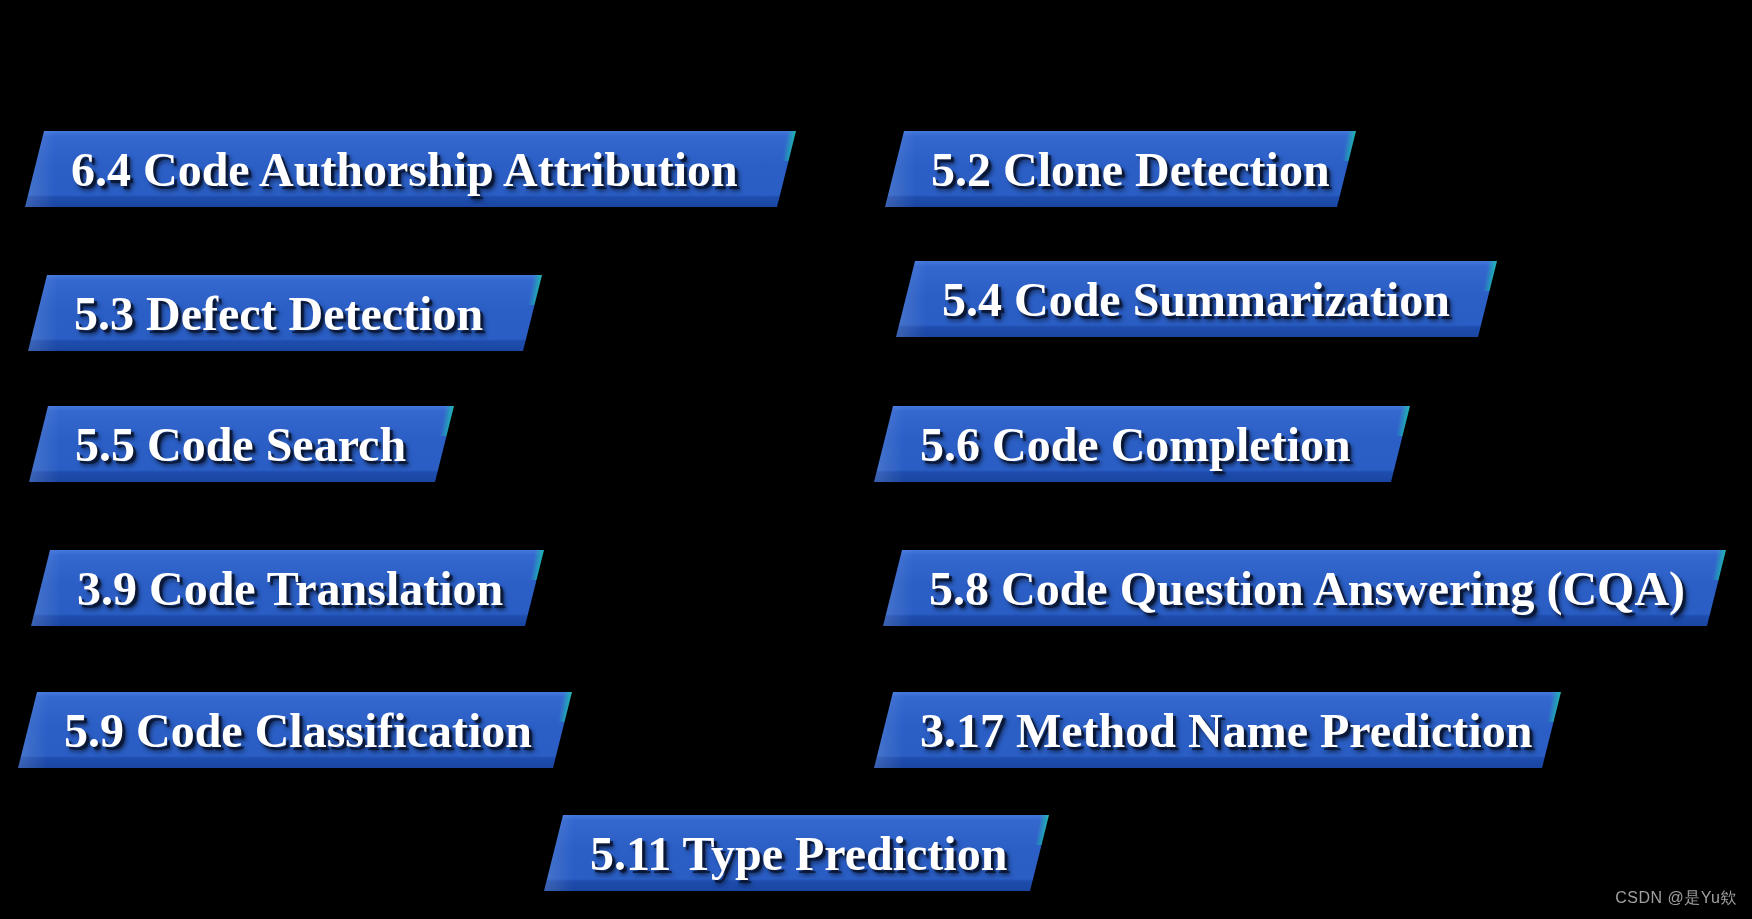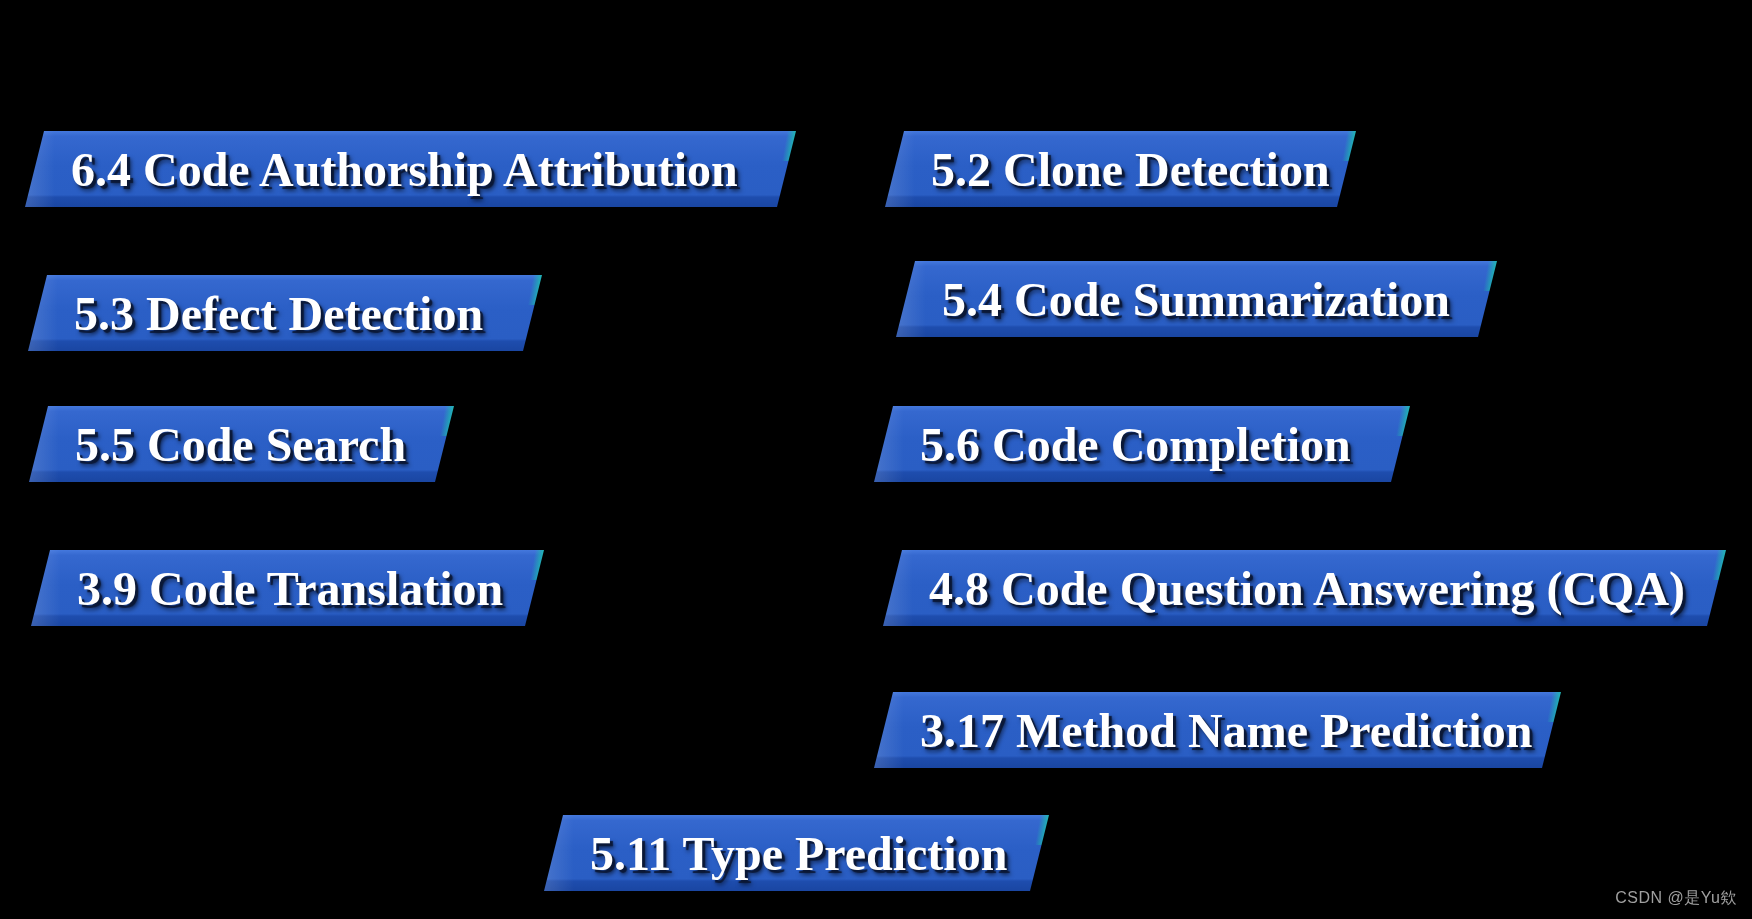--- a/index.html
+++ b/index.html
@@ -81,22 +81,23 @@
   <div class="banner" style="left:28px;  top:261px; width:514px;margin-top:14px;">5.3 Defect Detection</div>
 
   <div class="banner" style="left:896px; top:261px; width:601px;">5.4 Code Summarization</div>
 
   <div class="banner" style="left:29px;  top:406px; width:425px;">5.5 Code Search</div>
 
   <div class="banner" style="left:874px; top:406px; width:536px;">5.6 Code Completion</div>
 
   <div class="banner" style="left:31px;  top:550px; width:513px;">3.9 Code Translation</div>
 
-  <div class="banner" style="left:883px; top:550px; width:843px;">4.8 Code Question Answering (CQA)</div>
+  <div class="banner" style="left:883px; top:550px; width:843px;">5.8 Code Question Answering (CQA)</div>
 
+  <div class="banner" style="left:18px;  top:692px; width:554px;">5.9 Code Classification</div>
 
   <div class="banner" style="left:874px; top:692px; width:687px;">3.17 Method Name Prediction</div>
 
   <div class="banner" style="left:544px; top:815px; width:505px;">5.11 Type Prediction</div>
 
   <div class="watermark">CSDN @是Yu欸</div>
 
 </div>
 
 </body></html>

